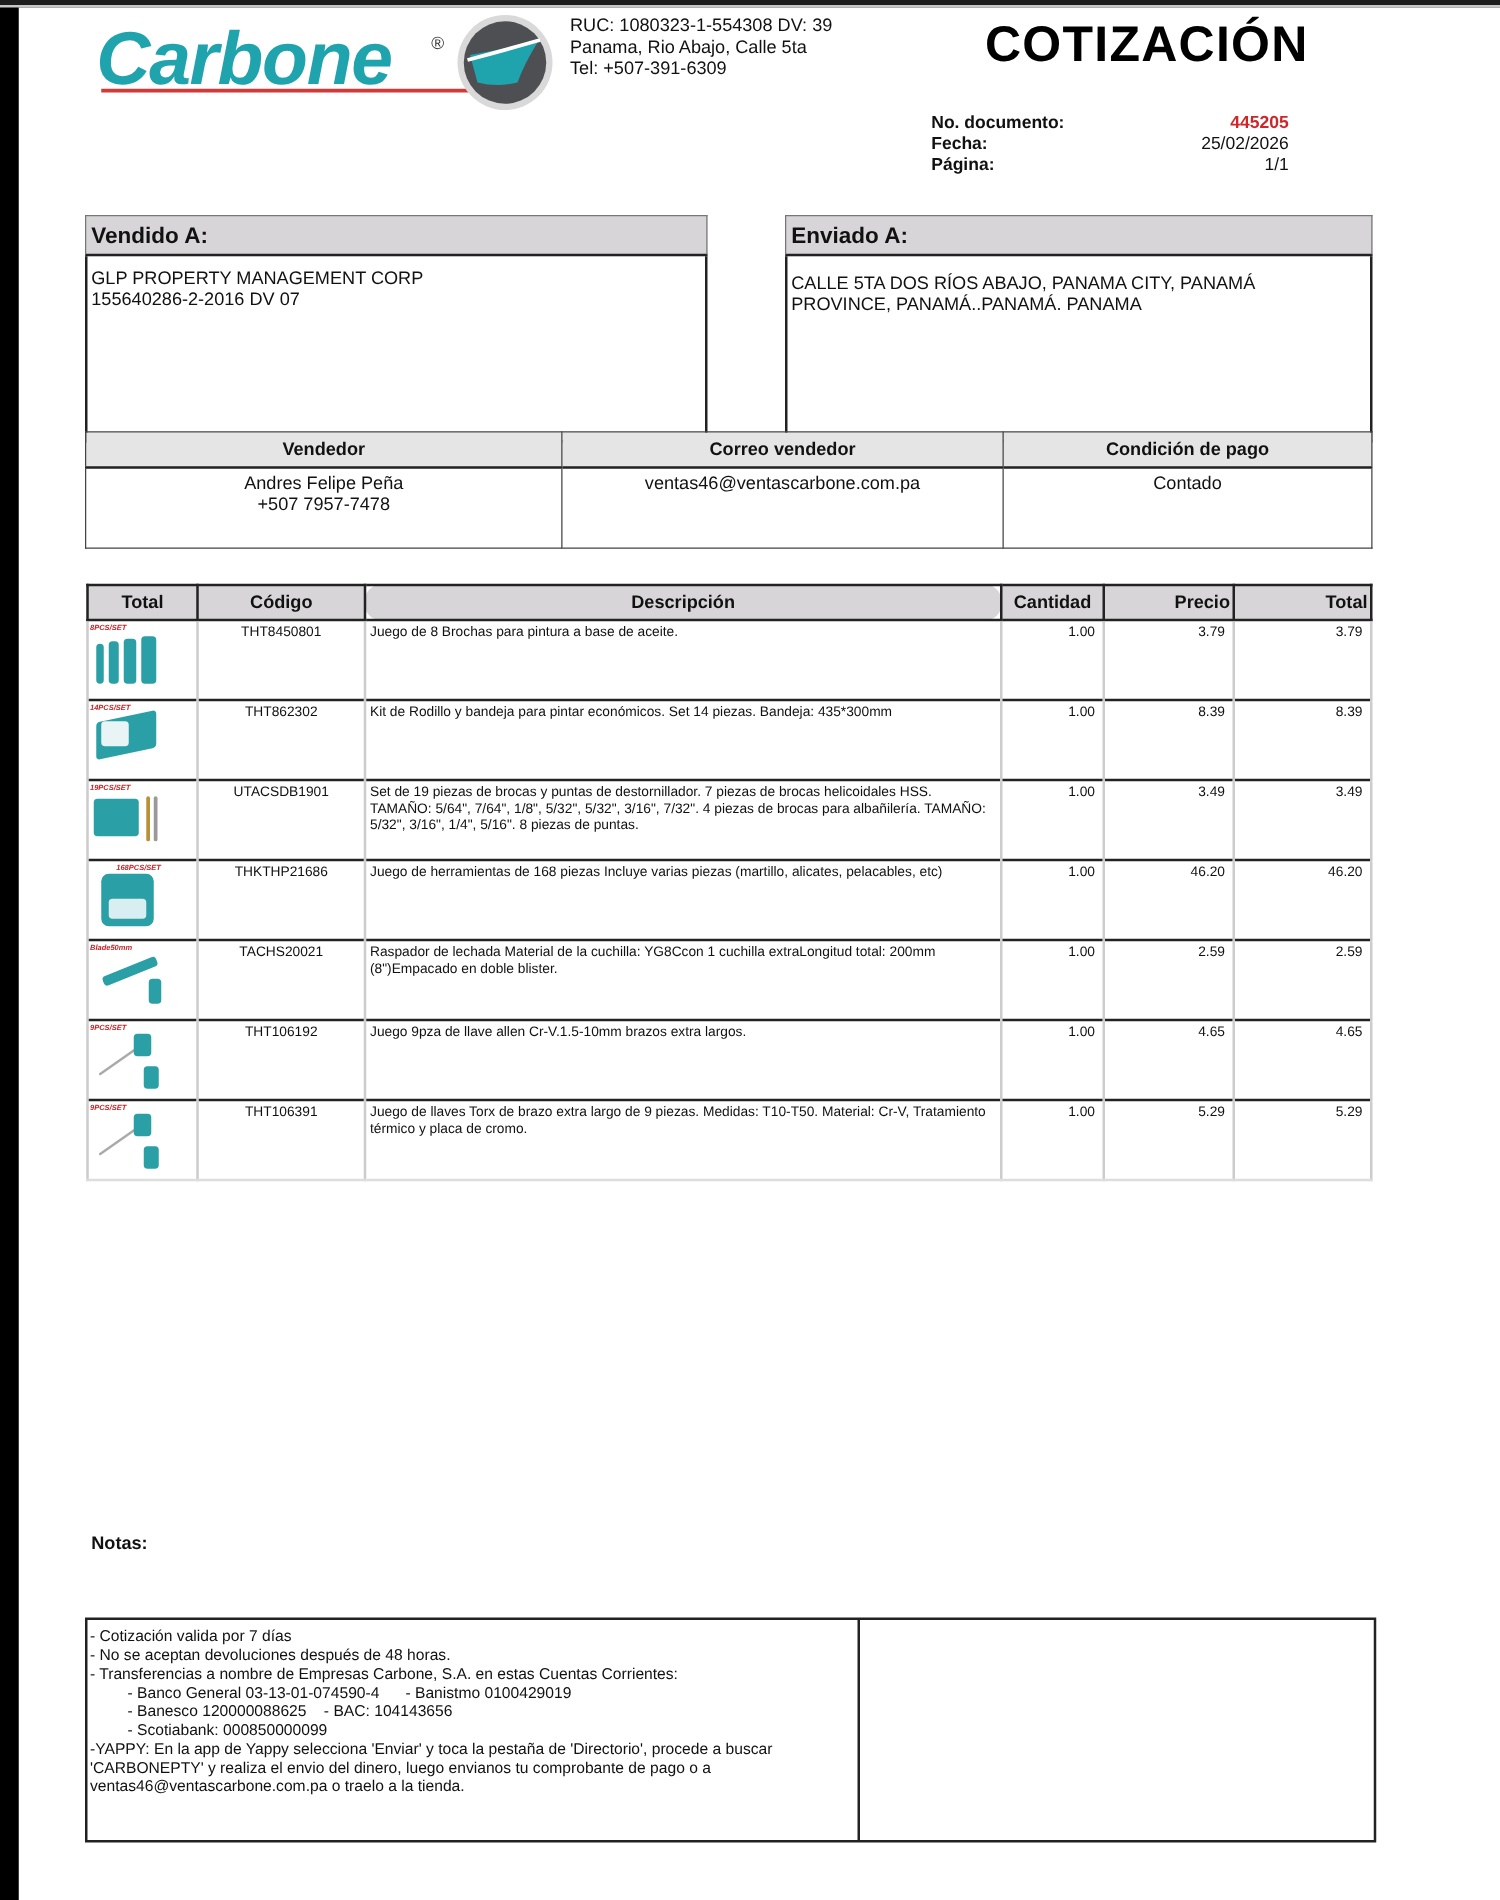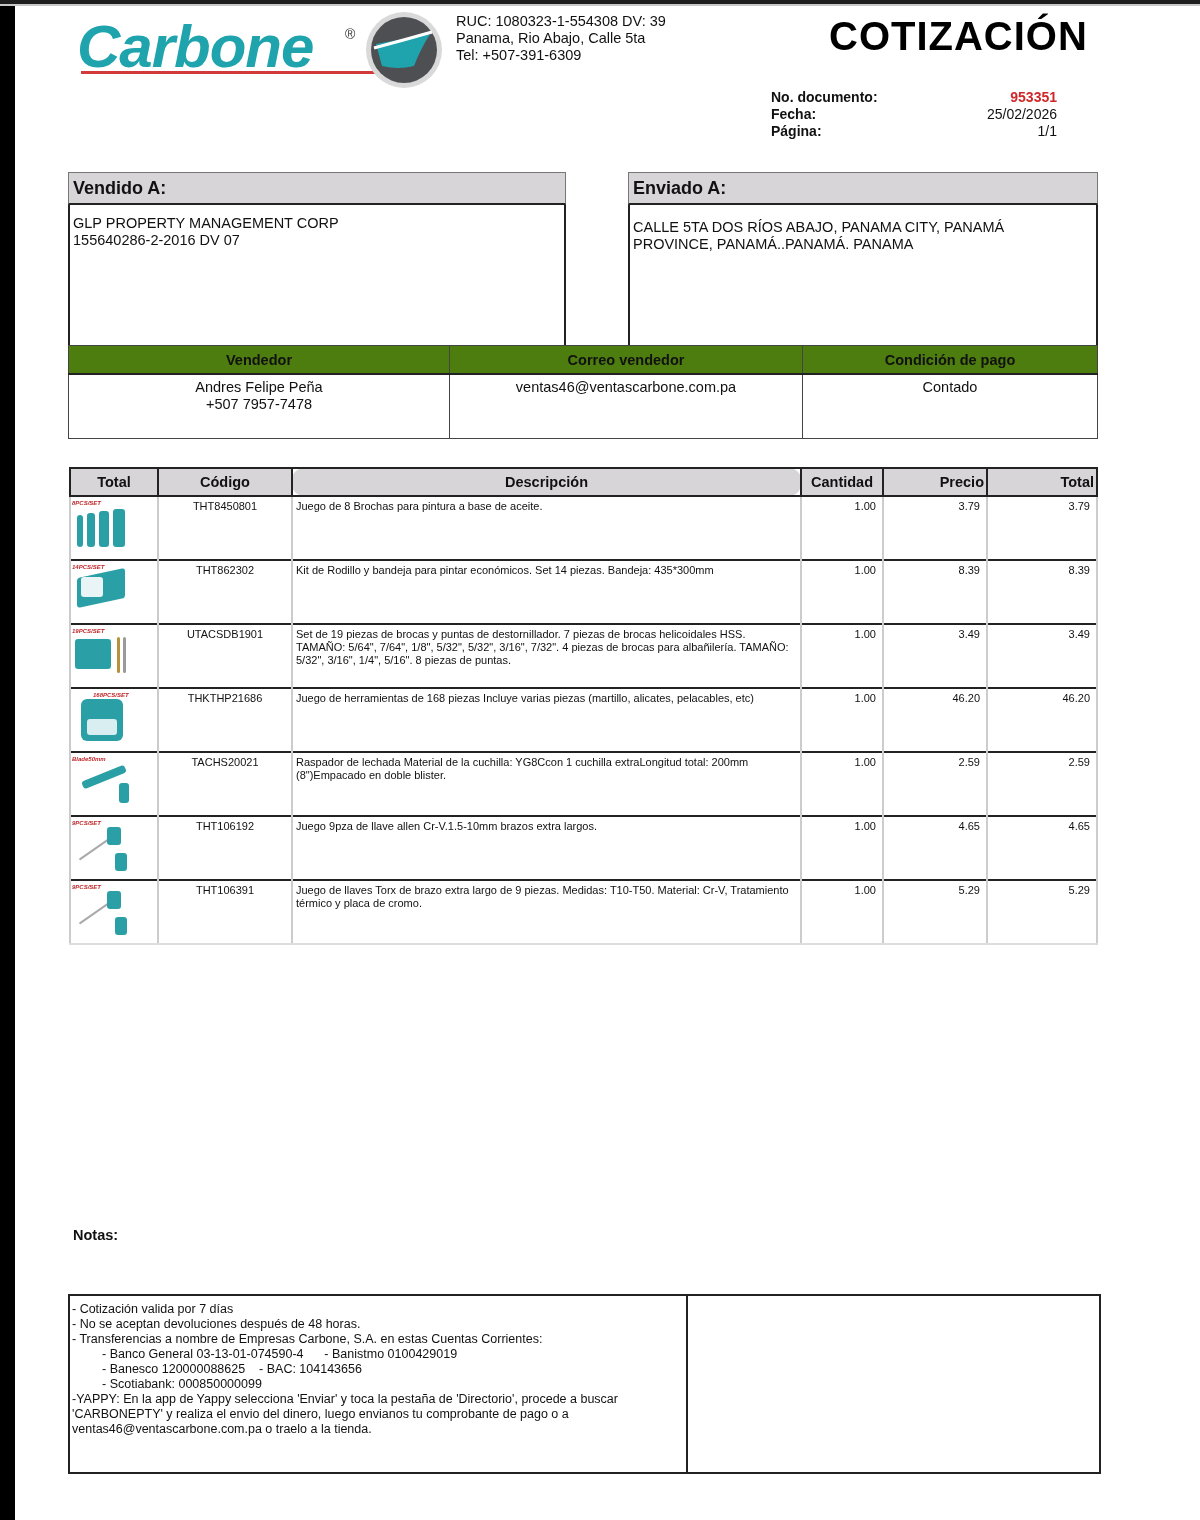--- a/index.html
+++ b/index.html
@@ -8,35 +8,35 @@
   .topline { position:absolute; left:0; top:4px; width:1200px; height:2px; background:#c8c8c8; }
   .page { position:absolute; left:15px; top:6px; width:1170px; height:1514px; background:#fff;padding-left:32px; }
 
   
   .logo-text { position:absolute; left:62px; top:6px; font-size:60px; font-weight:bold; font-style:italic; color:#1fa3ad; letter-spacing:-1px; line-height:70px; }
   .logo-reg { position:absolute; left:330px; top:20px; font-size:14px; color:#333; }
   .logo-line { position:absolute; left:66px; top:65px; width:294px; height:3px; background:#d23a3a; }
   .logo-circle { position:absolute; left:349px; top:4px; width:80px; height:80px; }
 
   .company { position:absolute; left:441px; top:7px; font-size:14.5px; line-height:17px; color:#111; }
-  .doc-title { position:absolute; left:773px; top:8px; font-size:40px; font-weight:900; letter-spacing:1px; color:#000; font-family:"Liberation Sans", sans-serif;margin-left:41px; }
-
-  .meta { position:absolute; left:756px; top:83px; width:286px; font-size:14px; line-height:17px; }
+  .doc-title { position:absolute; left:773px; top:8px; font-size:40px; font-weight:900; letter-spacing:1px; color:#000; font-family:"Liberation Sans", sans-serif; }
+
+  .meta { position:absolute; left:730px; top:83px; width:286px; font-size:14px; line-height:17px; }
   .meta-row { display:flex; justify-content:space-between; }
   .meta-label { font-weight:bold; }
   .meta-red { color:#d0262a; font-weight:bold; }
 
   
   .addr { position:absolute; top:166px; height:164px; }
   .addr-head { height:33px; background:#d7d5d8; border:1px solid #777; border-bottom:2px solid #222; box-sizing:border-box; font-size:18px; font-weight:bold; padding:5px 4px; }
   .addr-body { height:149px; border:2px solid #222; border-top:none; box-sizing:border-box; font-size:14.5px; line-height:17px; padding:10px 3px; }
 
   
   .vtable { position:absolute; left:53px; top:339px; width:1030px; border-collapse:collapse; font-size:14.5px; }
-  .vtable th { background:#4d7c0f; font-weight:bold; height:25px; border:1px solid #444; border-bottom:2px solid #222; font-size:14.5px;margin-left:26px; }
+  .vtable th { background:#e5e5e5; font-weight:bold; height:25px; border:1px solid #444; border-bottom:2px solid #222; font-size:14.5px;margin-left:26px; }
   .vtable td { text-align:center; vertical-align:top; height:58px; border:1px solid #444; padding-top:4px; line-height:17px; }
 
   
   .itable { position:absolute; left:54px; top:461px; width:1029px; border-collapse:collapse; }
   .itable th { background:#d7d5d8; font-size:14.5px; font-weight:bold; height:26px; border:2px solid #222; padding:0 2px; }
   .itable td { font-size:11px; vertical-align:top; height:59px; border-left:2px solid #ccc; border-right:2px solid #ccc; border-top:2px solid #222; padding:3px 3px 0 3px; line-height:13px; }
   .itable tr.item:first-of-type td { border-top:none;border-radius:31px; }
   .itable tr.item:last-child td { border-bottom:2px solid #ddd; }
   .c-center { text-align:center; }
   .c-right { text-align:right; padding-right:6px !important; }
@@ -84,21 +84,21 @@
     <div>RUC: 1080323-1-554308 DV: 39</div>
     <div>Panama, Rio Abajo, Calle 5ta</div>
     <div>Tel: +507-391-6309</div>
   </div>
 
   <div class="doc-title">COTIZACIÓN</div>
 
   <div class="meta">
     <div class="meta-row">
       <span class="meta-label">No. documento:</span>
-      <span class="meta-red">953351</span>
+      <span class="meta-red">445205</span>
     </div>
     <div class="meta-row">
       <span class="meta-label">Fecha:</span>
       <span>25/02/2026</span>
     </div>
     <div class="meta-row">
       <span class="meta-label">Página:</span>
       <span>1/1</span>
     </div>
   </div>

